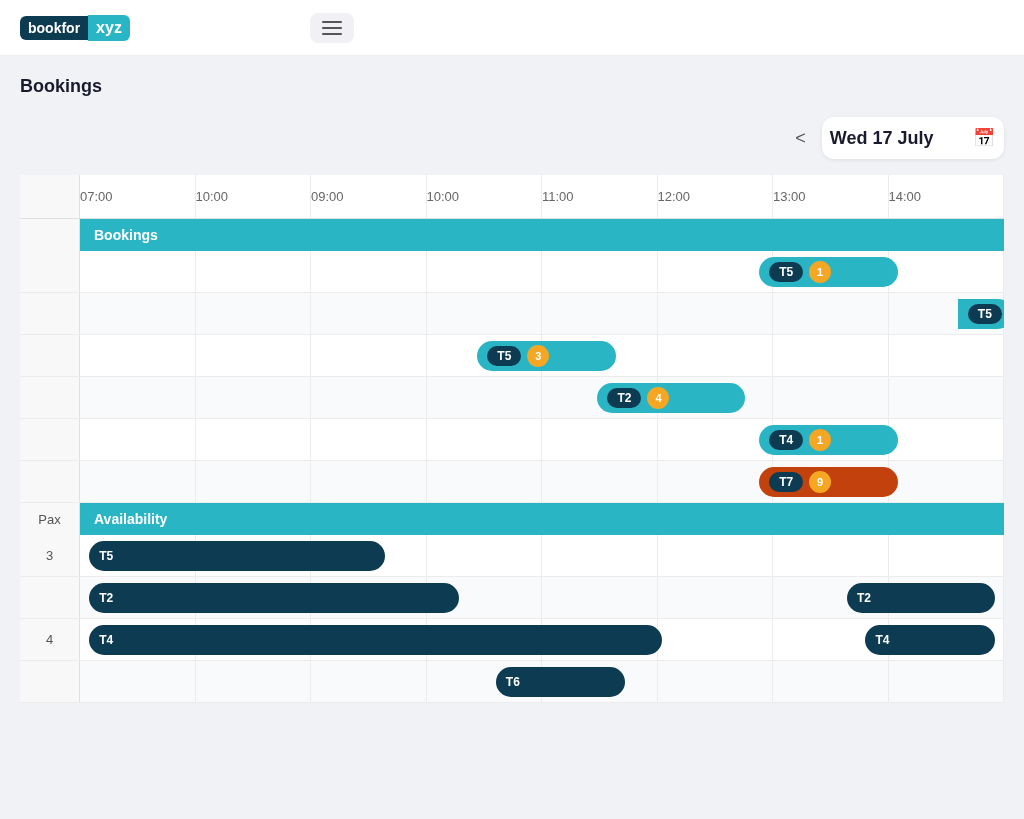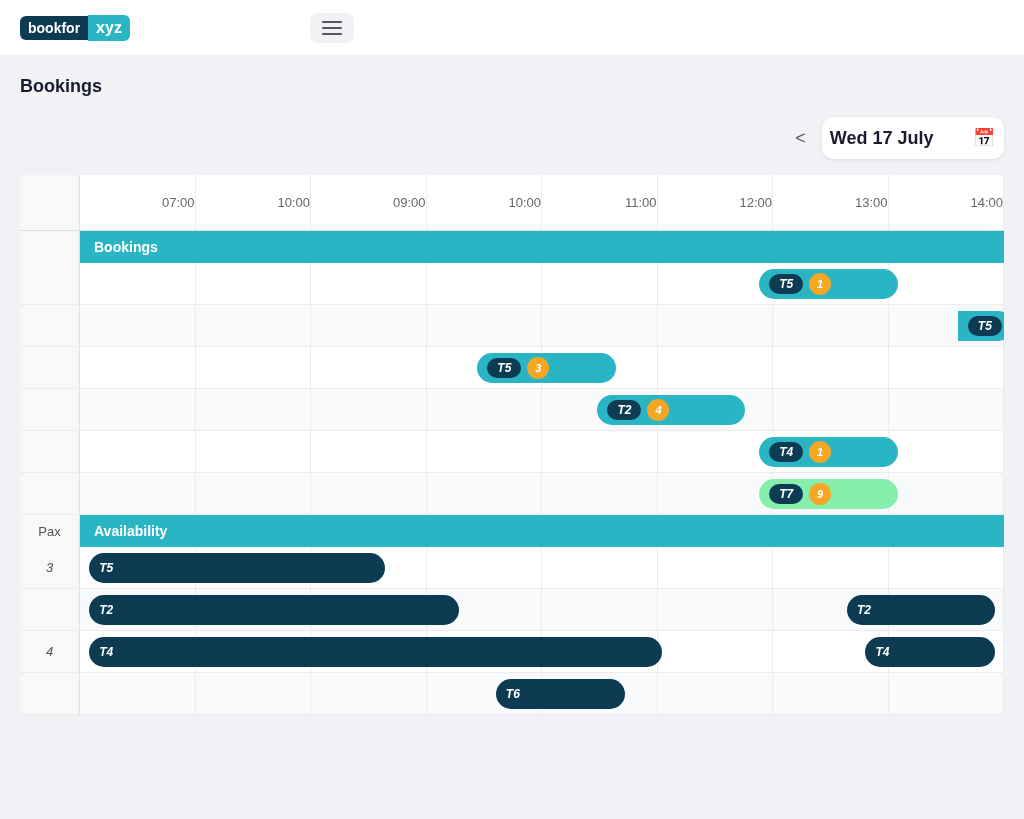--- a/index.html
+++ b/index.html
@@ -168,22 +168,22 @@
       border-bottom: 1px solid #e0e0e0;
       background: #fff;
     }
     .row-stub { width: 60px; min-width: 60px; background: #f8f8f8; border-right: 1px solid #e0e0e0; }
     .time-slots {
       display: flex;
       flex: 1;
     }
     .time-slot {
       flex: 1;
-      text-align: right;
-      padding: 20px 0;
+      text-align: left;
+      padding: 14px 0;
       font-size: 13px;
       color: #666;
       font-weight: 500;
       border-right: 1px solid #ececec;
     }
 
     
     .section-row {
       display: flex;
     }
@@ -196,21 +196,20 @@
       font-size: 14px;
       padding: 8px 14px;
     }
 
     
     .data-row {
       display: flex;
       border-bottom: 1px solid #ececec;
       height: 42px;
       position: relative;
-      font-style: italic;
     }
     .data-row:nth-child(even) { background: #f8fafc; }
     .data-row:nth-child(odd) { background: #fff; }
 
     .data-stub {
       width: 60px;
       min-width: 60px;
       background: #f8f8f8;
       border-right: 1px solid #e0e0e0;
       display: flex;
@@ -388,21 +387,21 @@
     <div class="data-cells">
       <div class="data-cell"></div>
               <div class="data-cell"></div>
               <div class="data-cell"></div>
               <div class="data-cell"></div>
               <div class="data-cell"></div>
               <div class="data-cell"></div>
               <div class="data-cell"></div>
               <div class="data-cell"></div>
 
-      <div class="booking-chip" style="left:73.5%;width:15%;background:#86efac;">
+      <div class="booking-chip" style="left:73.5%;width:15%;background:#c2410c;">
         <span class="chip-label">T7</span>
         <span class="chip-badge">9</span>
       </div>
     </div>
           </div>
         </div>
 
       <div class="section-row">
         <div class="pax-stub" style="background:#f8f8f8;border-right:1px solid #e0e0e0;display:flex;align-items:center;justify-content:center;font-size:13px;color:#555;font-weight:500;">Pax</div>
         <div class="section-bar">Availability</div>

